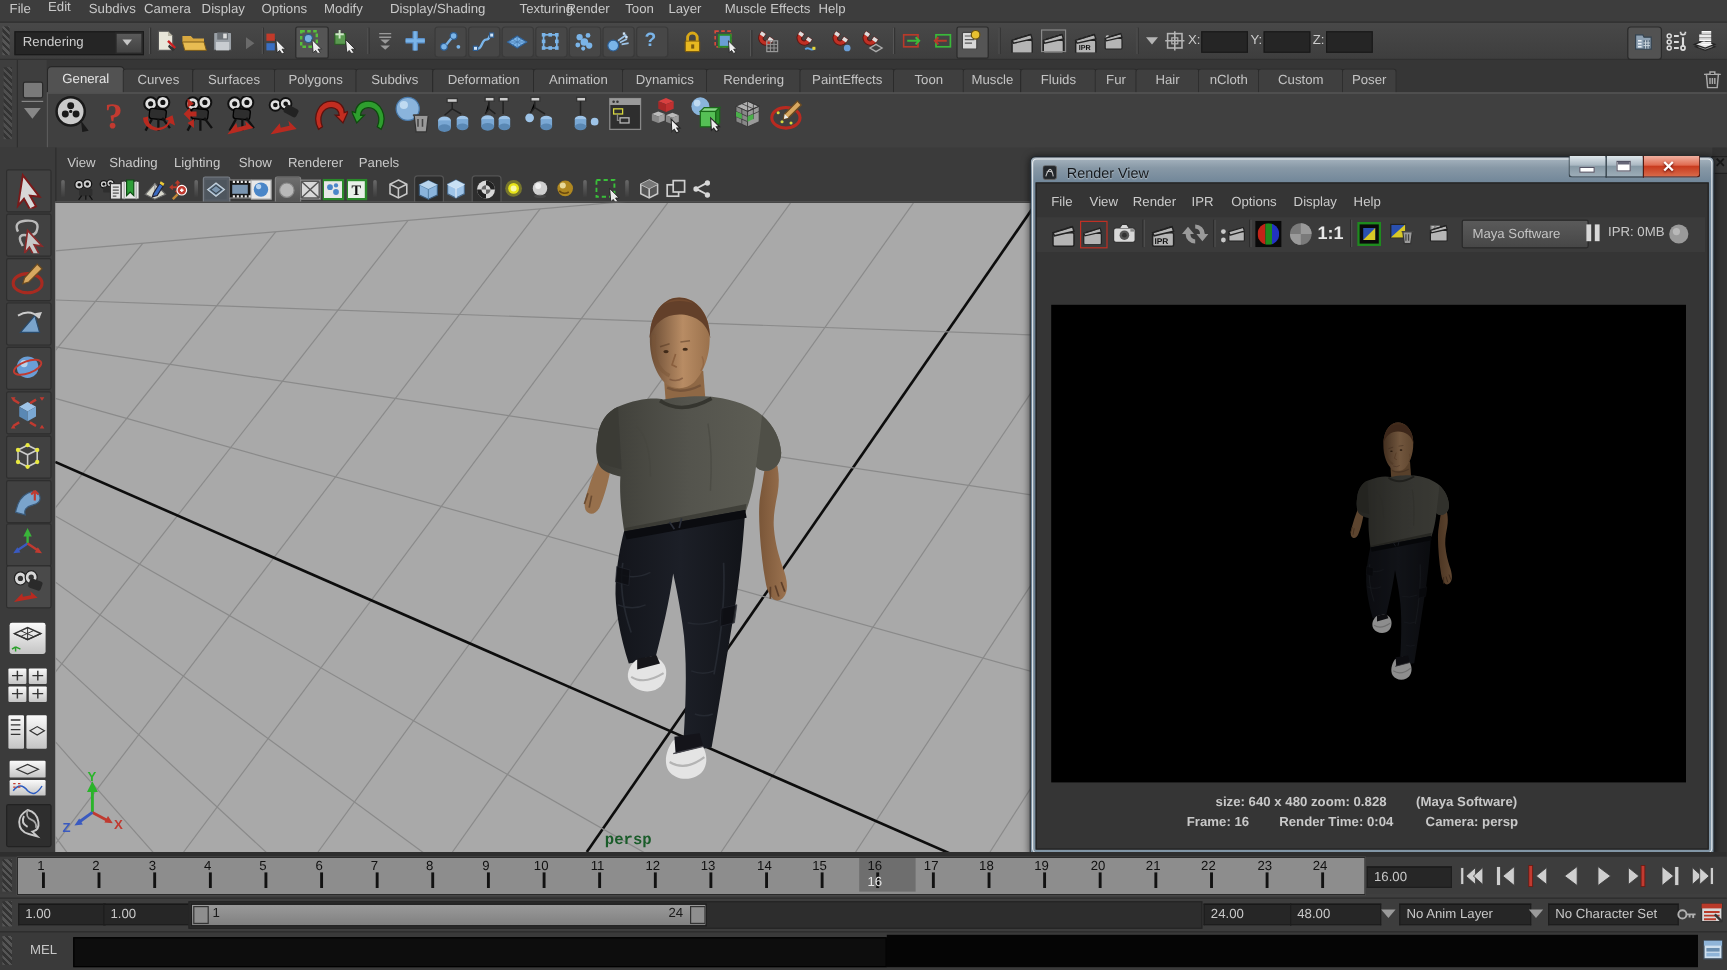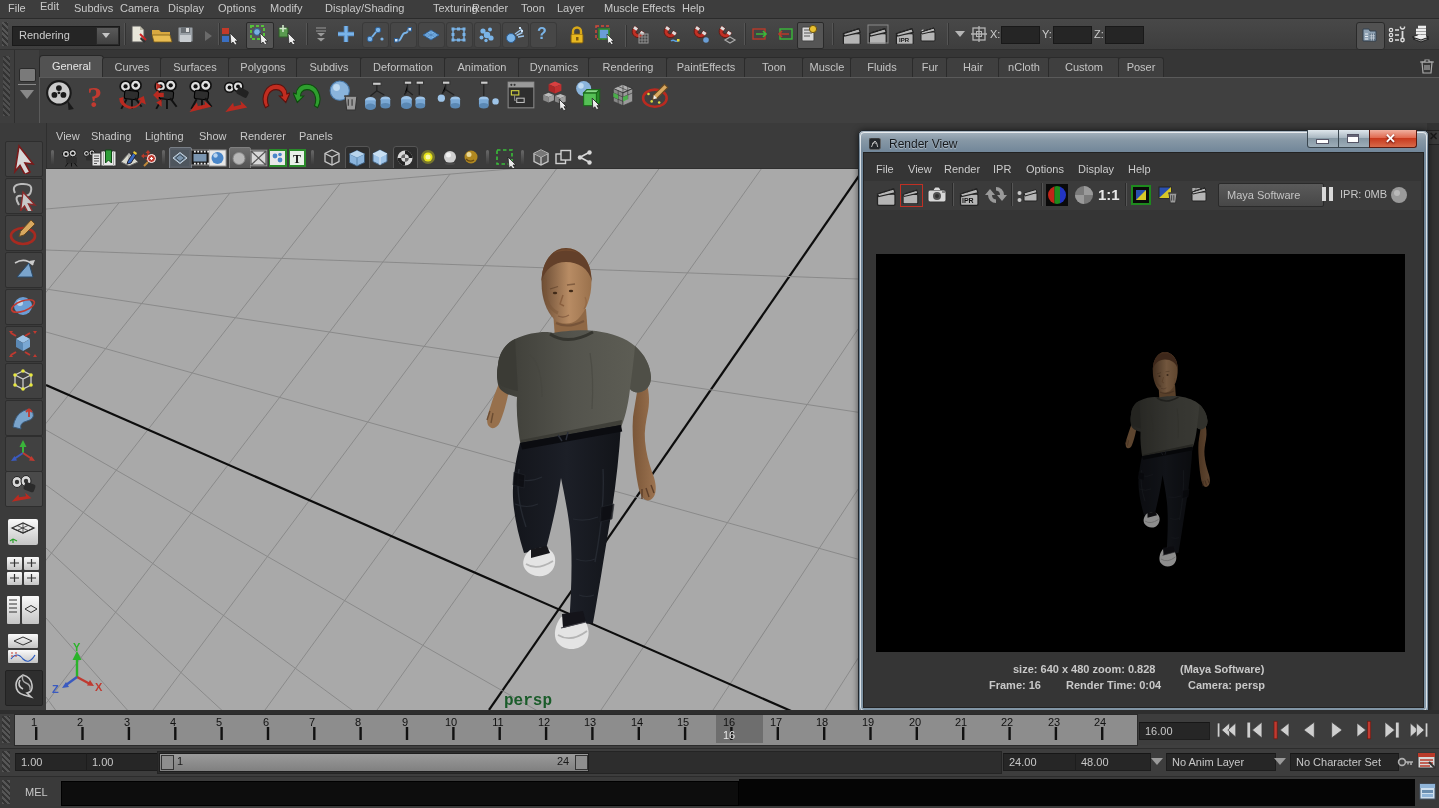--- a/index.html
+++ b/index.html
@@ -701,21 +701,21 @@
 <path d="M526,563 q11,7 27,-3" stroke="#b4b4b4" stroke-width="1.8" fill="none"></path>
 <path d="M531,548 l16,-3 3,7 -19,5 Z" fill="#16161a"></path>
 
 <path d="M561,616 C555,624 553,634 557,641 C562,648 572,650 580,646 C587,643 590,635 588,627 C586,618 580,613 573,612 Z" fill="#e4e4e4"></path>
 <path d="M558,634 q13,8 29,-4" stroke="#b4b4b4" stroke-width="1.8" fill="none"></path>
 <path d="M562,613 l21,-3 3,11 -23,6 Z" fill="#14141a"></path>
 <path d="M561,627 l25,-6" stroke="#45454c" stroke-width="1.2"></path>
 </g>
 </g>
     </svg>
-    <div class="abs" style="left:458px;top:523px;color:#1a5c2a;font-weight:bold;font-size:16px;font-family:'Liberation Mono',monospace;">persp</div>
+    <div class="abs" style="left:458px;top:523px;color:#1a5c2a;font-weight:bold;font-size:13px;font-family:'Liberation Mono',monospace;">persp</div>
     <svg class="abs" style="left:4px;top:474px;" width="60" height="54" viewBox="0 0 60 54">
       <path d="M27,14 v20" stroke="#2ab42a" stroke-width="2.4"></path>
       <path d="M27,8 l-4.5,9 9,0 Z" fill="#2ab42a"></path>
       <path d="M27,34 l13,7" stroke="#c03a30" stroke-width="2.4"></path>
       <path d="M44,43 l-7,-0.5 3,-5.5 Z" fill="#c03a30"></path>
       <path d="M27,34 l-11,8" stroke="#3a5ac0" stroke-width="2.4"></path>
       <path d="M12,45 l7,-1 -3,-5 Z" fill="#3a5ac0"></path>
       <text x="23" y="8" font-size="11" font-weight="bold" fill="#2ab42a" font-family="Liberation Sans">Y</text>
       <text x="45" y="48" font-size="11" font-weight="bold" fill="#c03a30" font-family="Liberation Sans">X</text>
       <text x="2" y="50" font-size="11" font-weight="bold" fill="#3a5ac0" font-family="Liberation Sans">Z</text>

